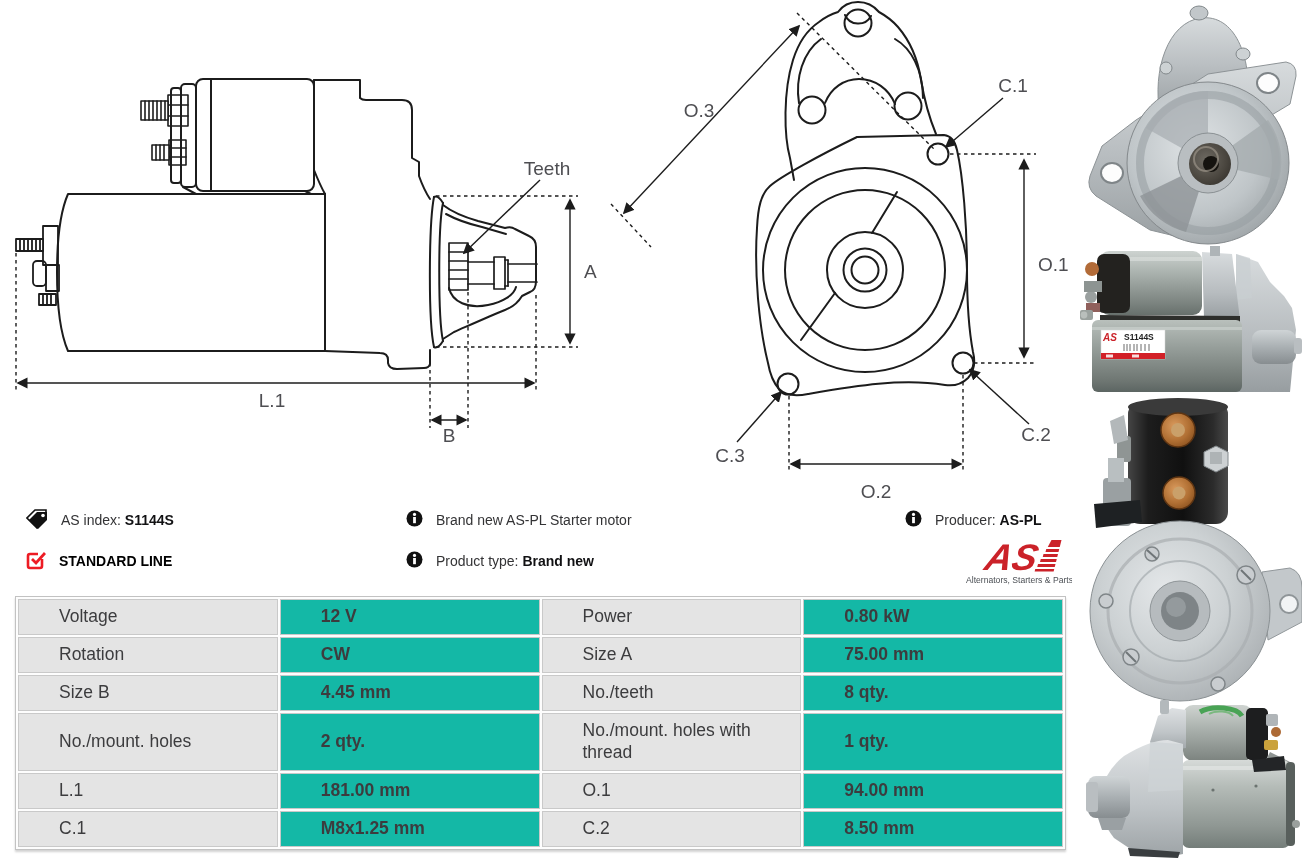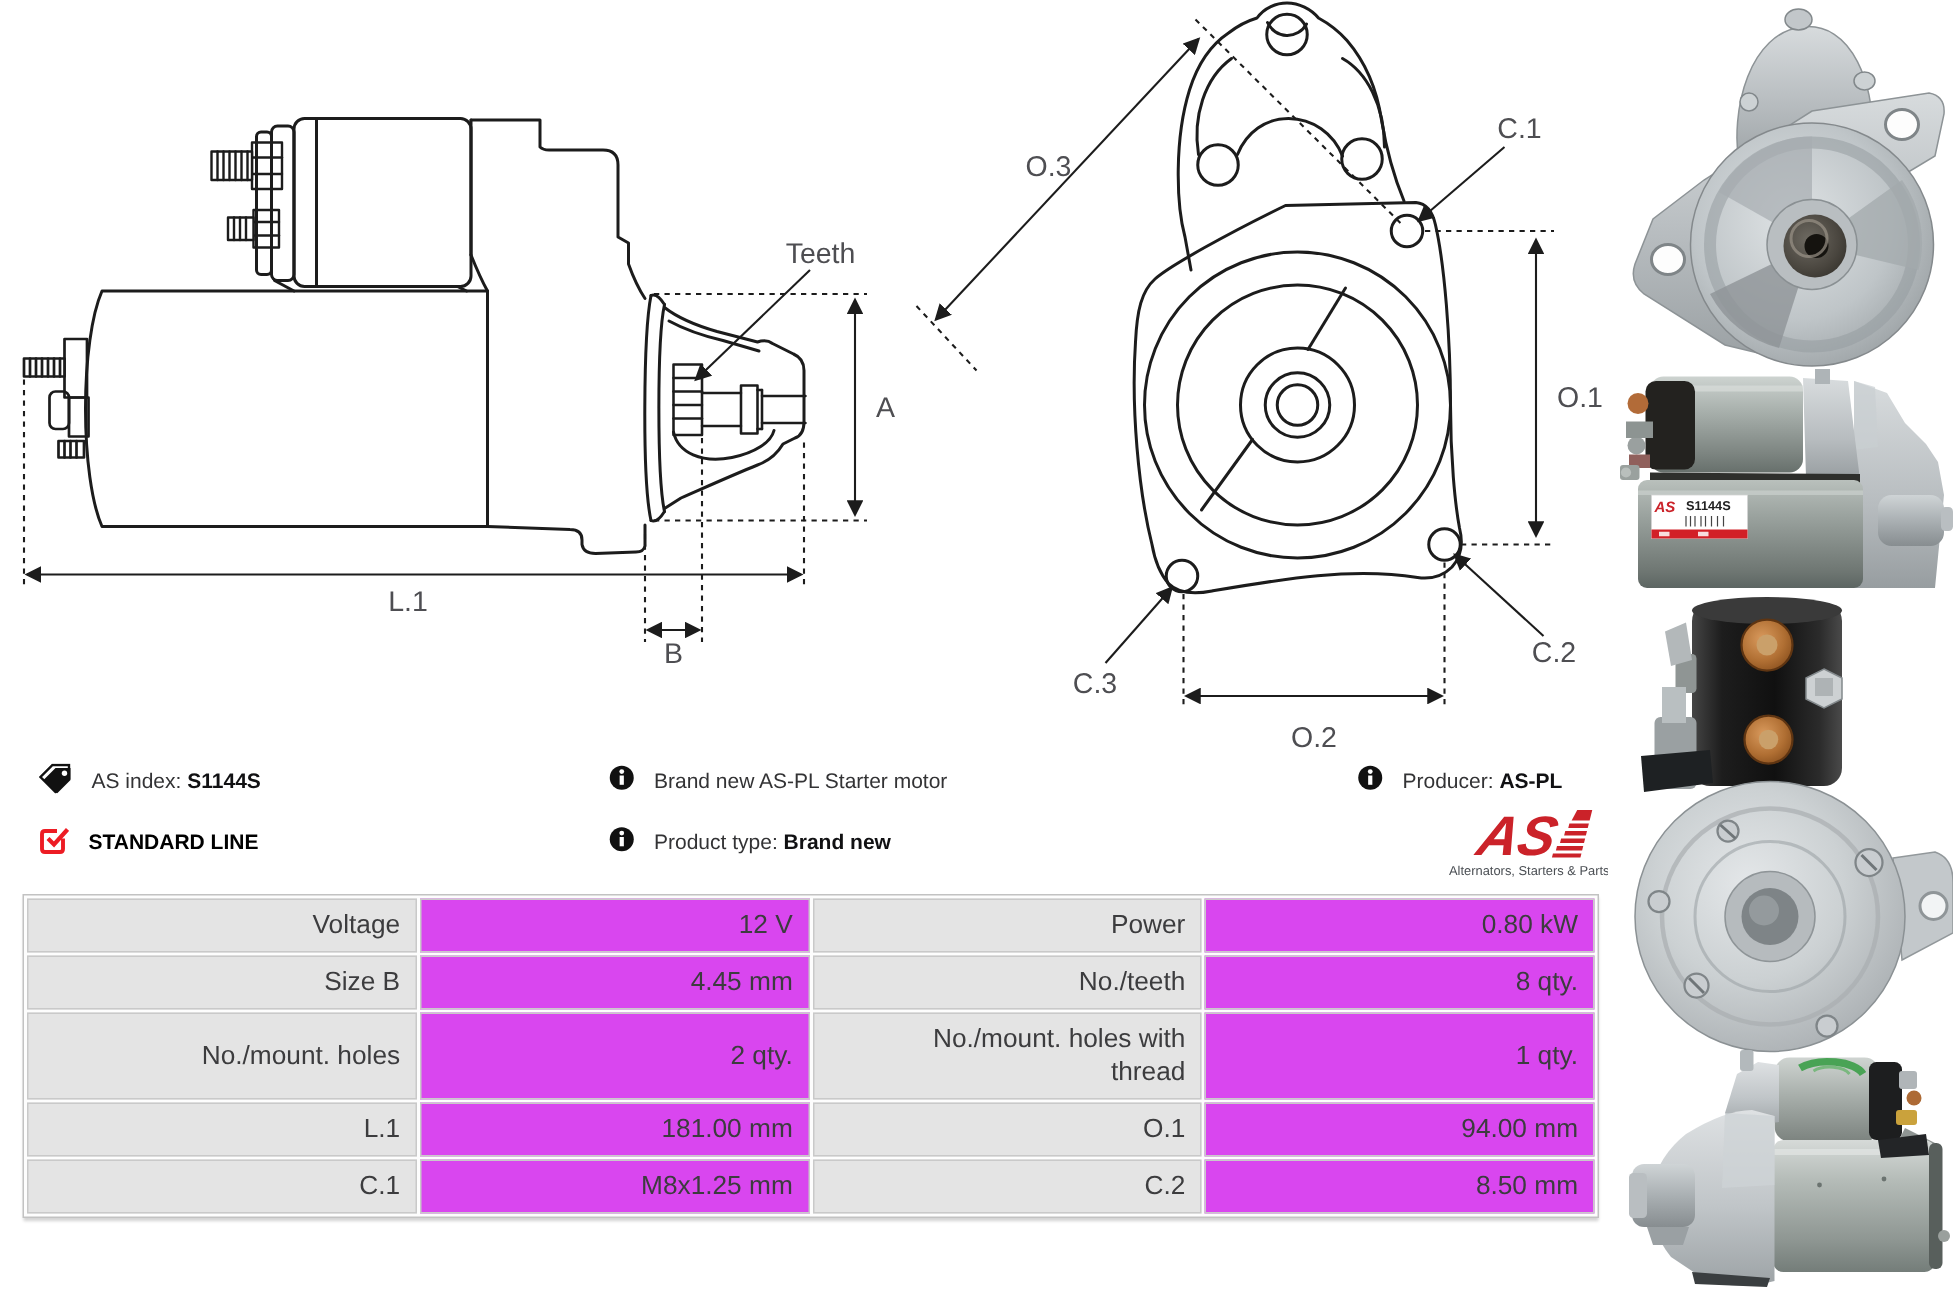--- a/index.html
+++ b/index.html
@@ -14,24 +14,24 @@
   .info-row .ic { display:inline-block; margin-right:13px; }
   .b { font-weight:bold; color:#111113; }
   .red { color:#000000; font-weight:bold; }
 
   
   table.spec { position:absolute; left:15px; top:596px; width:1051px;
     border-collapse:separate; border-spacing:2px; table-layout:fixed;
     background:#fdfdfd; border:1px solid #c2c2c2;
     box-shadow:0 2px 2px rgba(0,0,0,0.18); }
   table.spec td { border:1px solid #c9c9c9; font-size:17.5px; color:#3c3c3e;
-    text-align:right; vertical-align:middle; padding:6px 10px 6px 40px; height:36px;
+    vertical-align:middle; padding:6px 10px 6px 40px; height:36px;
     line-height:1.25; }
   td.lbl { background:#e4e4e4; }
-  td.val { background:#d946ef; }
+  td.val { background:#14b8a6;font-weight:bold; }
 
   svg text { font-family:"Liberation Sans", sans-serif; }
   .dimlabel { fill:#4e4e52; font-size:19px; }
 </style>
 </head>
 <body>
 
 <div id="canvas">
 
 <svg class="abs" style="left:0;top:0" width="600" height="470" viewBox="0 0 600 470">
@@ -509,20 +509,26 @@
         <col style="width:25%">
         <col style="width:25%">
         <col style="width:25%">
       </colgroup>
   <tbody>
     <tr>
       <td class="lbl">Voltage</td>
       <td class="val">12 V</td>
       <td class="lbl">Power</td>
       <td class="val">0.80 kW</td>
+    </tr>
+    <tr>
+      <td class="lbl">Rotation</td>
+      <td class="val">CW</td>
+      <td class="lbl">Size A</td>
+      <td class="val">75.00 mm</td>
     </tr>
     <tr>
       <td class="lbl">Size B</td>
       <td class="val">4.45 mm</td>
       <td class="lbl">No./teeth</td>
       <td class="val">8 qty.</td>
     </tr>
     <tr>
       <td class="lbl">No./mount. holes</td>
       <td class="val">2 qty.</td>

